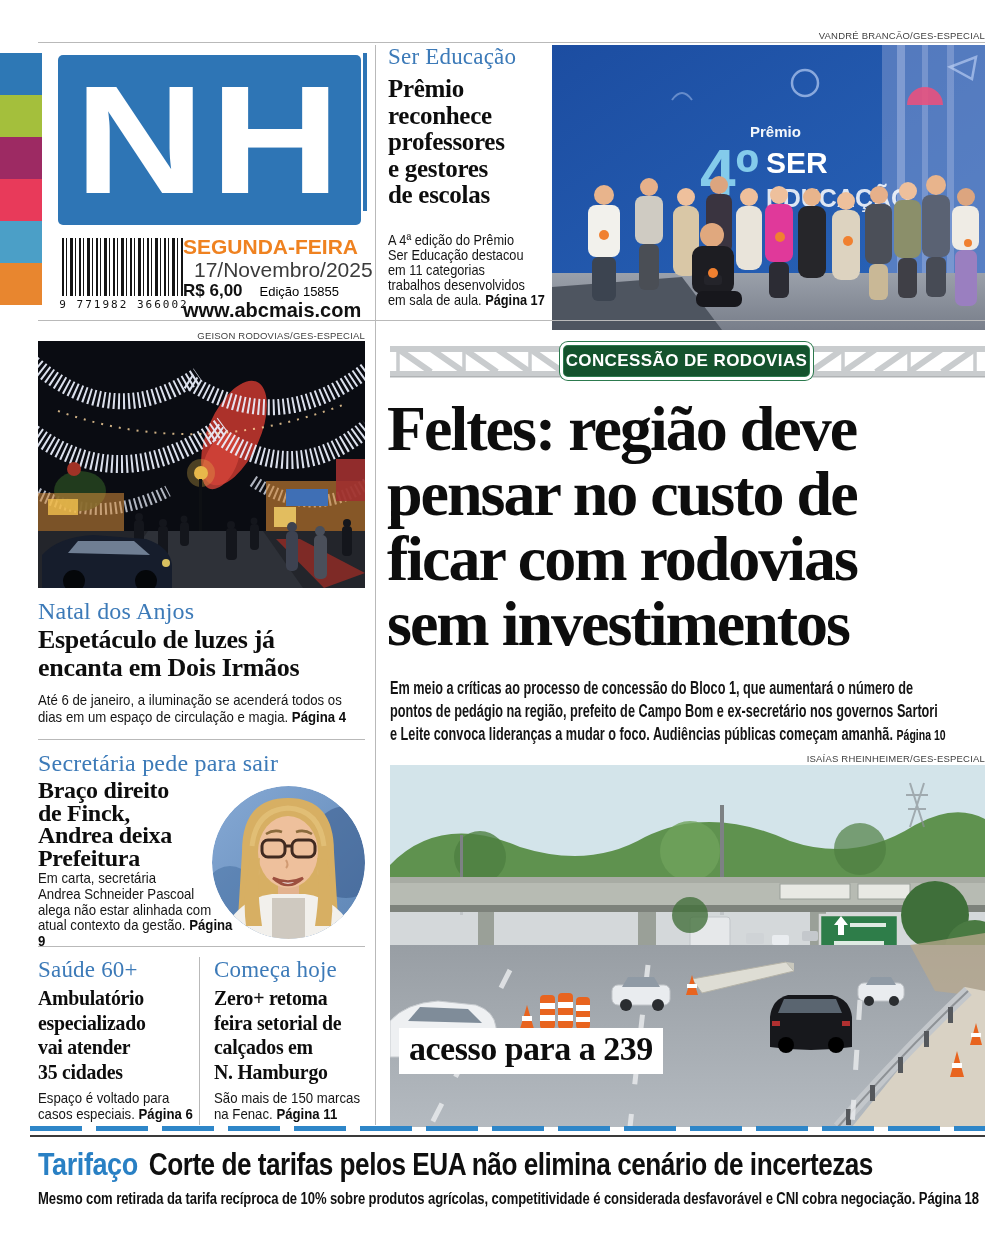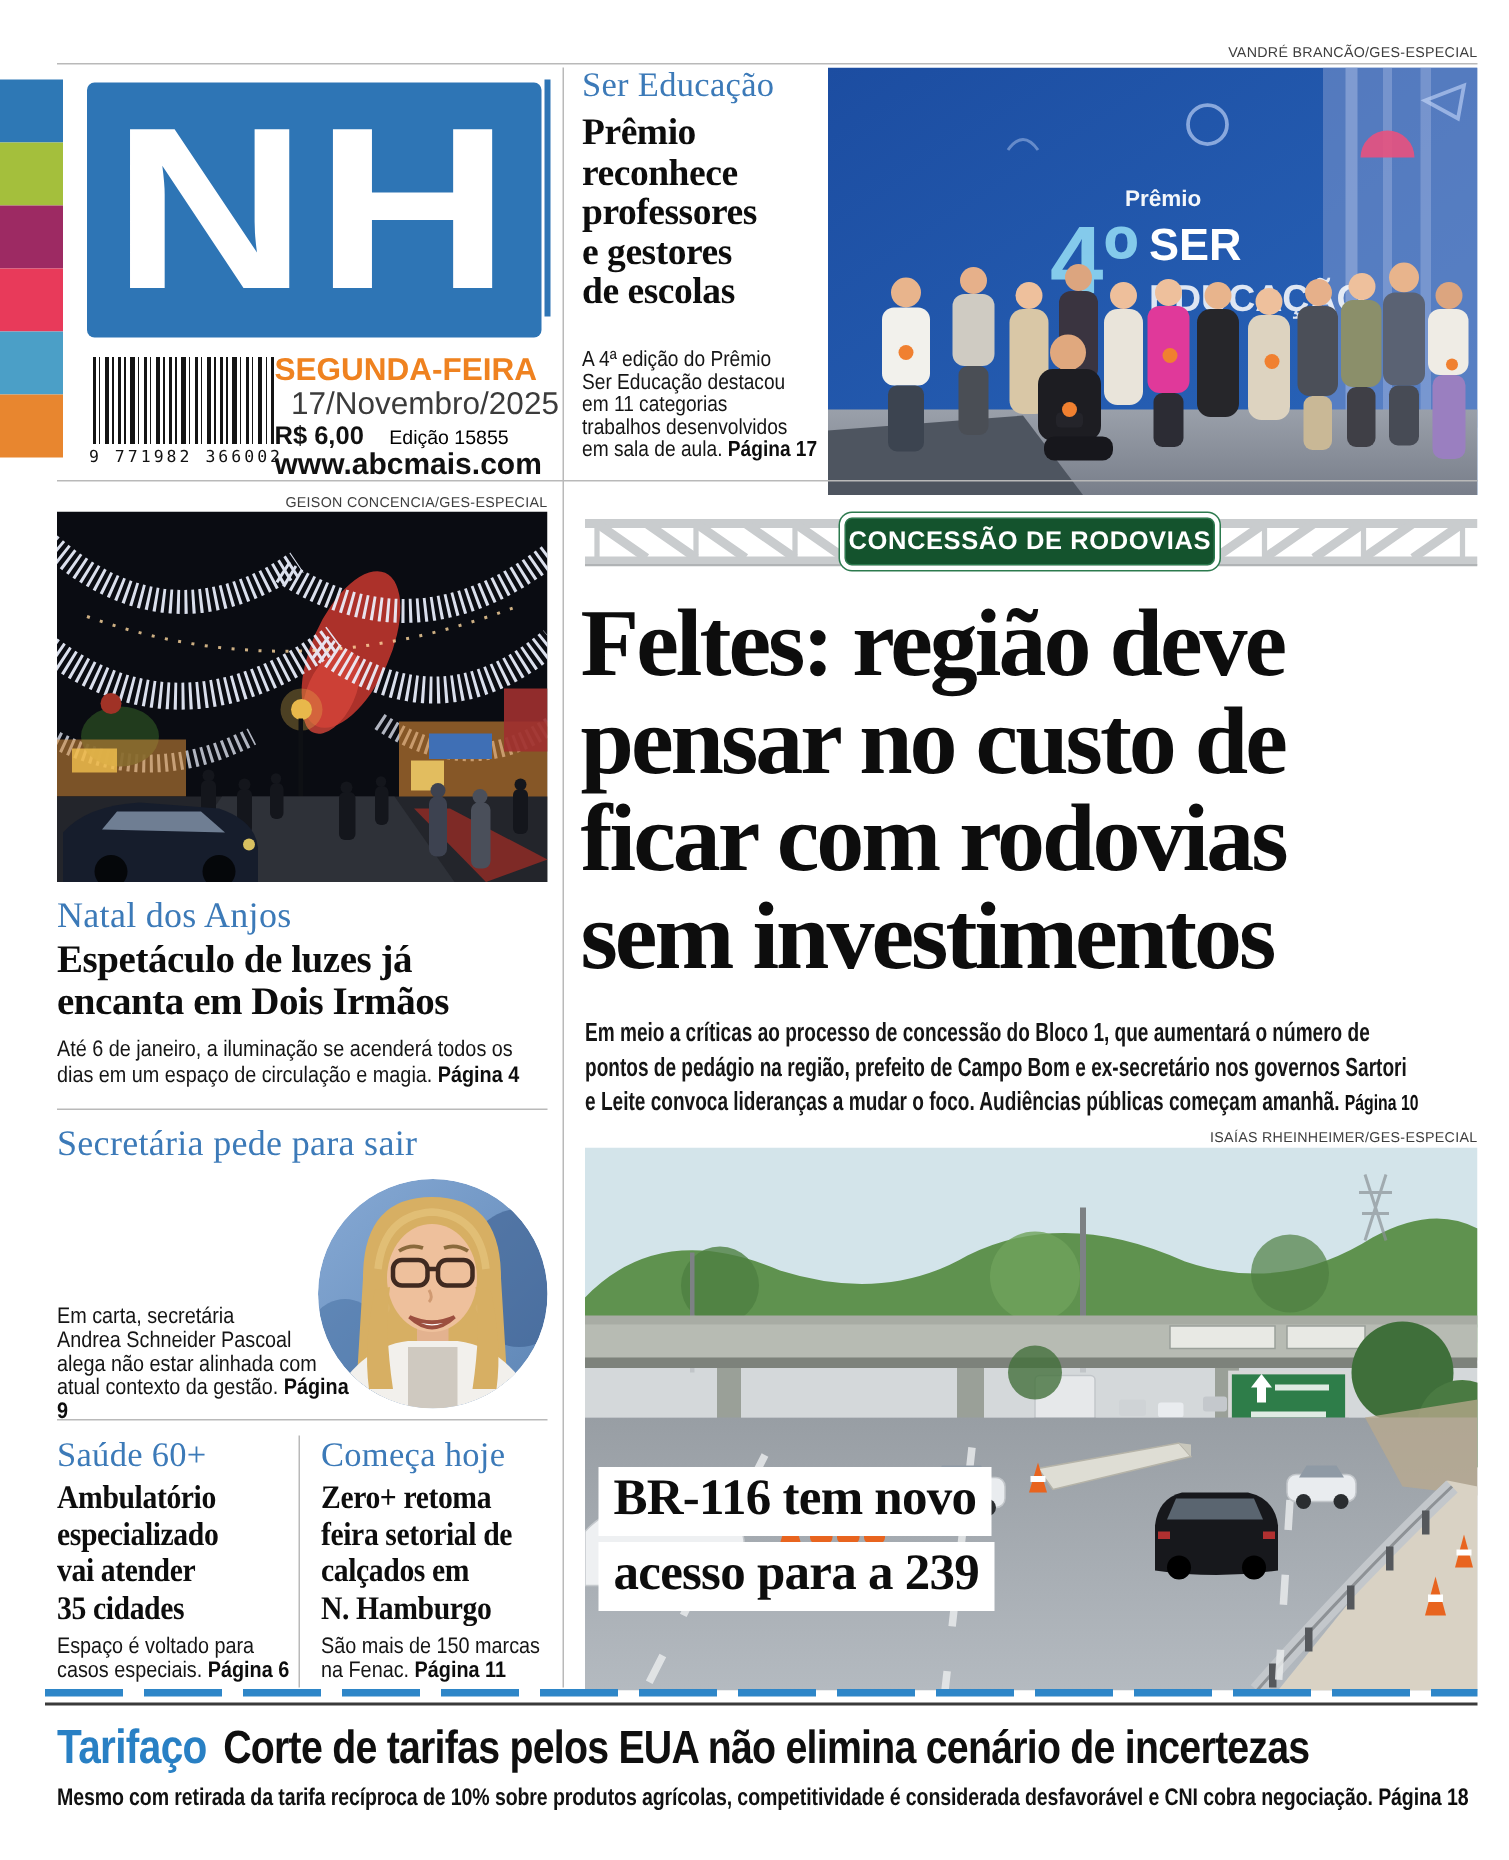--- a/index.html
+++ b/index.html
@@ -173,21 +173,21 @@
         </g>
       <circle cx="52" cy="190" r="5" fill="#f08030"></circle>
         <circle cx="228" cy="192" r="5" fill="#f08030"></circle>
       <circle cx="296" cy="196" r="5" fill="#f08030"></circle>
         <circle cx="416" cy="198" r="4" fill="#f08030"></circle>
     </g>
   </svg>
 
   <div class="abs rule" style="left:38px;top:320px;width:947px;height:1px"></div>
 
-  <div class="abs credit" style="left:38px;top:330px;width:327px">GEISON CONCENCIA/GES-ESPECIAL</div>
+  <div class="abs credit" style="left:38px;top:330px;width:327px">GEISON RODOVIAS/GES-ESPECIAL</div>
 
   <svg class="abs" style="left:38px;top:341px" width="327" height="247" viewBox="0 0 327 247">
     <rect width="327" height="247" fill="#0a0c12"></rect>
     <ellipse cx="196" cy="92" rx="26" ry="56" fill="#b5342c" transform="rotate(24 196 92)" opacity=".95"></ellipse>
     <ellipse cx="183" cy="120" rx="16" ry="30" fill="#d4453a" transform="rotate(24 183 120)" opacity=".8"></ellipse>
     <g stroke="#edf2ff" fill="none" opacity=".92">
       <path d="M-5,22 Q75,92 160,34" stroke-width="16" stroke-dasharray="2 3"></path>
       <path d="M150,40 Q240,98 330,28" stroke-width="16" stroke-dasharray="2 3"></path>
       <path d="M-5,92 Q85,158 185,84" stroke-width="18" stroke-dasharray="2 3"></path>
       <path d="M175,90 Q255,150 330,86" stroke-width="18" stroke-dasharray="2 3"></path>
@@ -255,20 +255,24 @@
 
   <div class="abs kicker" style="left:38px;top:598px;font-size:24px">Natal dos Anjos</div>
   <div class="abs hl" style="left:38px;top:626px;font-size:26px;line-height:28px;width:327px">Espetáculo de luzes já
 encanta em Dois Irmãos</div>
   <div class="abs body" style="left:38px;top:692px;width:380px;font-size:15px;line-height:16.5px;transform:scaleX(.88)"><span>Até 6 de janeiro, a iluminação se acenderá todos os
 dias em um espaço de circulação e magia.</span> <b class="pg">Página 4</b></div>
 
   <div class="abs rule" style="left:38px;top:739px;width:327px;height:1px"></div>
 
   <div class="abs kicker" style="left:38px;top:750px;font-size:24px">Secretária pede para sair</div>
+  <div class="abs hl" style="left:38px;top:779px;font-size:24px;line-height:22.5px;width:180px">Braço direito
+de Finck,
+Andrea deixa
+Prefeitura</div>
   <div class="abs body" style="left:38px;top:870px;width:230px;font-size:15px;line-height:15.8px;transform:scaleX(.88)"><span>Em carta, secretária
 Andrea Schneider Pascoal
 alega não estar alinhada com
 atual contexto da gestão.</span> <b class="pg">Página 9</b></div>
 
   <svg class="abs" style="left:212px;top:786px;border-radius:50%" width="153" height="153" viewBox="0 0 153 153">
     <defs>
       <linearGradient id="pbg" x1="0" y1="0" x2="1" y2="1">
         <stop offset="0" stop-color="#86a9d4"></stop>
           <stop offset="1" stop-color="#5d85b5"></stop>
@@ -489,23 +493,20 @@
       </g>
       <g transform="translate(468,212)">
         <rect x="0" y="6" width="46" height="18" rx="6" fill="#e9ecef" stroke="#c2c6ca"></rect>
         <polygon points="8,8 38,8 33,0 13,0" fill="#8f9aa5"></polygon>
         <circle cx="11" cy="24" r="5" fill="#2a2d30"></circle>
           <circle cx="36" cy="24" r="5" fill="#2a2d30"></circle>
       </g>
     </g>
   </svg>
 
-  <div class="abs" style="left:399px;top:978px">
-    <span class="ov-strip" style="font-size:34px">BR-116 tem novo</span>
-  </div>
   <div class="abs" style="left:399px;top:1028px">
     <span class="ov-strip" style="font-size:34px">acesso para a 239</span>
   </div>
 
   <div class="abs dash-blue" style="left:30px;top:1126px;width:955px;height:5px"></div>
   <div class="abs" style="left:30px;top:1135px;width:955px;height:2px;background:#3a3a3a"></div>
 
   <div class="abs ftr-row" style="left:38px;top:1146px">
     <span class="ftr-kicker">Tarifaço</span>
     <span class="ftr-head">Corte de tarifas pelos EUA não elimina cenário de incertezas</span>

